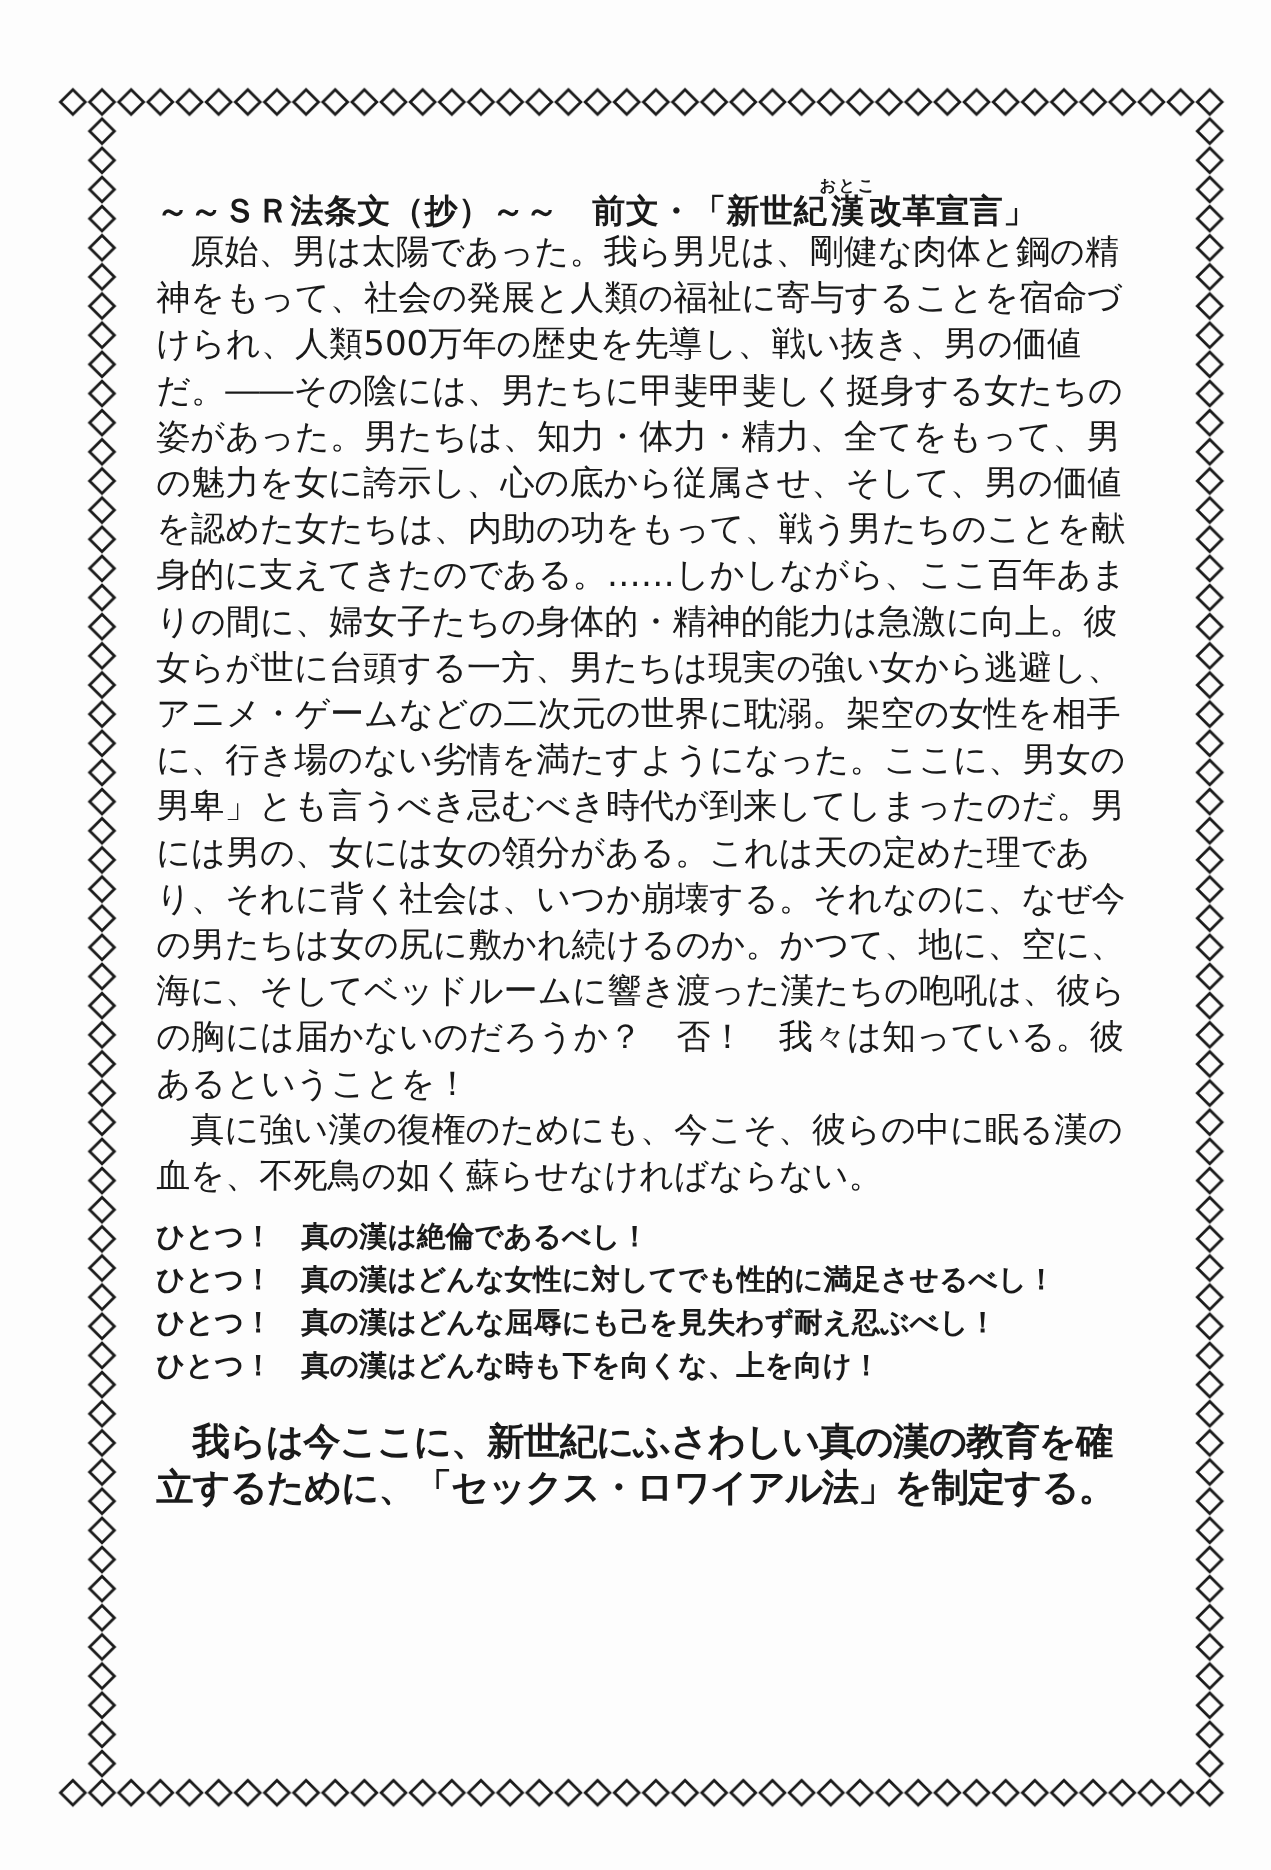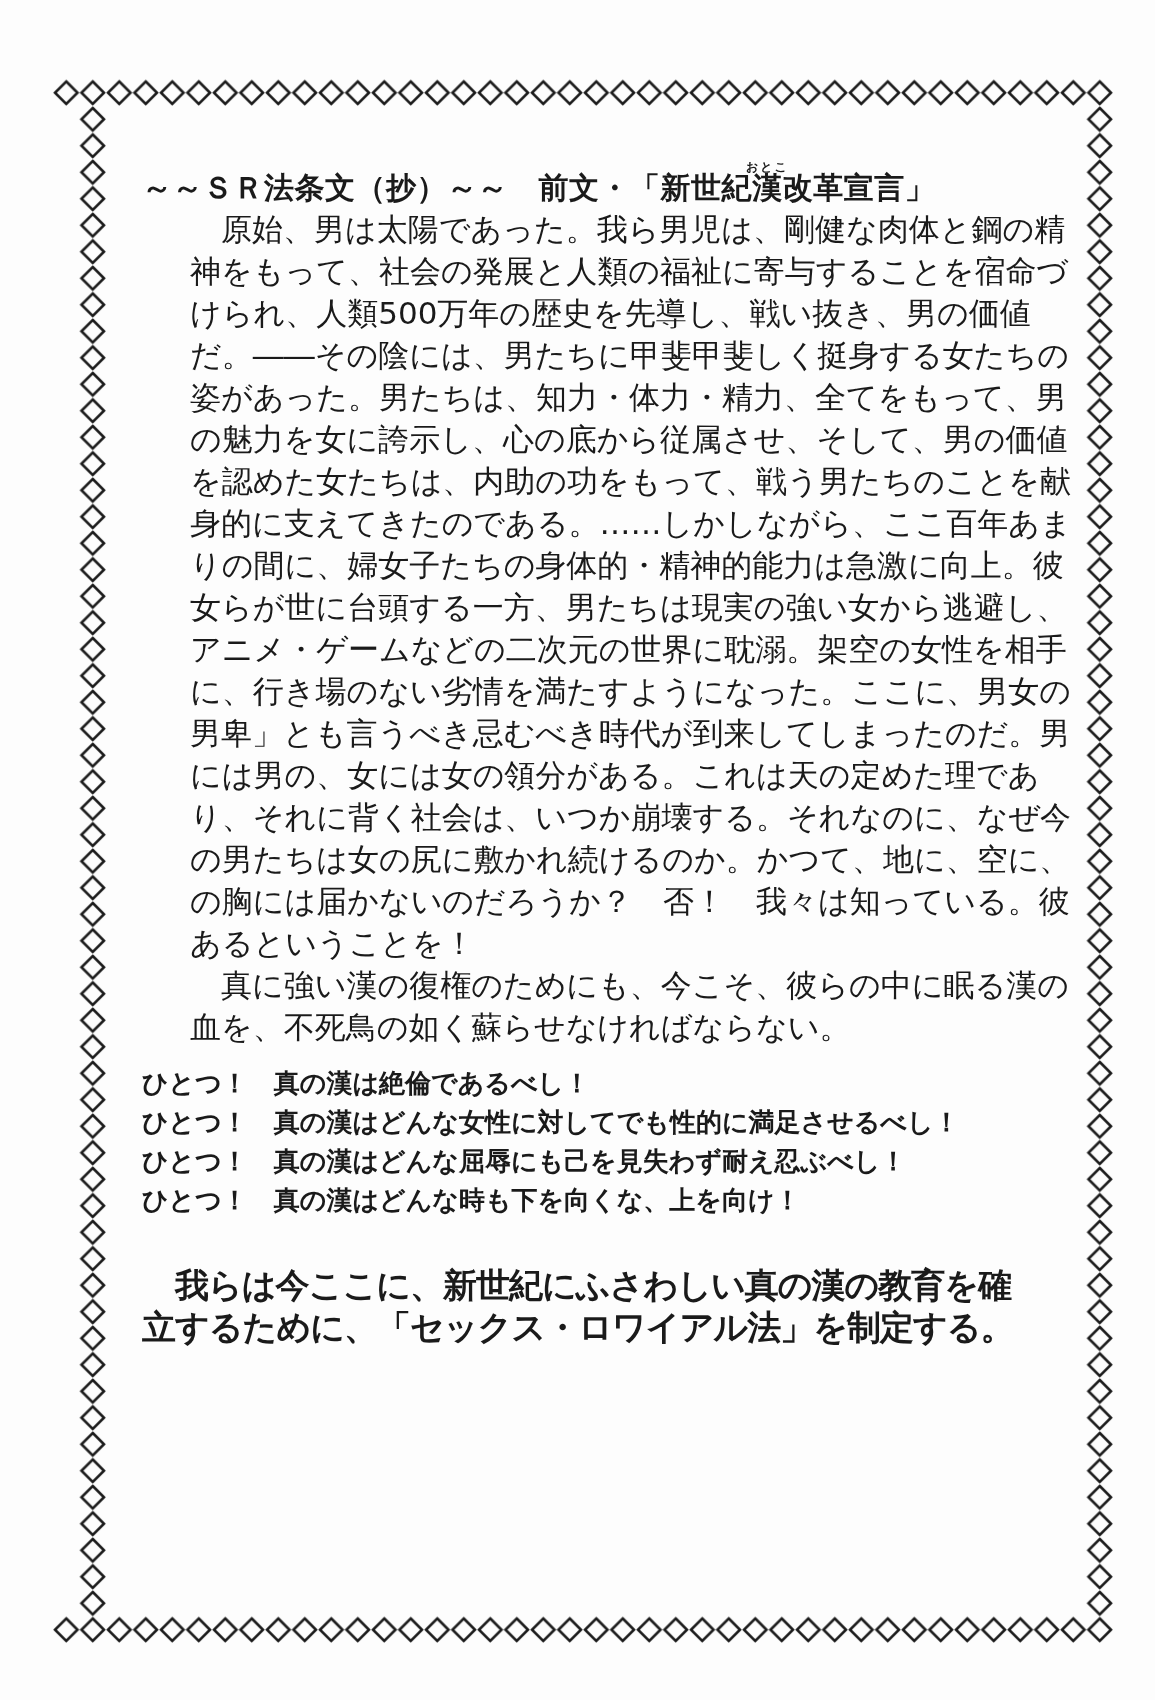--- a/index.html
+++ b/index.html
@@ -28,42 +28,42 @@
   .title {
     font-size: 30px;
     font-weight: bold;
     line-height: 66px;
     height: 66px;
     white-space: nowrap;
     letter-spacing: 0.5px;
     margin-bottom: 30px;
   }
   .title ruby rt {
-    font-size: 12px;
+    font-size: 15px;
     font-weight: bold;
     letter-spacing: 2px;
     text-align: left;
     margin-top: 48px;
   }
   .preamble {
     font-size: 31px;
     line-height: 42px;
     letter-spacing: 0px;
   }
-  .preamble .t-line { white-space: pre; height: 42px; margin-left: 48px; }
+  .preamble .t-line { white-space: pre; height: 42px; }
   .creed {
     margin-top: 16px;
     text-align: left;
     font-size: 26px;
     font-weight: bold;
     line-height: 39px;
   }
   .creed .t-line { white-space: pre; height: 39px; }
   .closing {
-    margin-top: 44px;
+    margin-top: 28px;
     font-family: "DejaVu Serif", "Liberation Serif", serif;
     font-size: 34px;
     font-weight: bold;
     line-height: 42px;
     letter-spacing: -1px;
   }
   .closing .t-line { white-space: pre; height: 42px; }
   .closing .centered .t-line { text-align: center; }
 </style>
 </head>
@@ -97,20 +97,21 @@
         <div class="t-line">を認めた女たちは、内助の功をもって、戦う男たちのことを献</div>
         <div class="t-line">身的に支えてきたのである。……しかしながら、ここ百年あま</div>
         <div class="t-line">りの間に、婦女子たちの身体的・精神的能力は急激に向上。彼</div>
         <div class="t-line">女らが世に台頭する一方、男たちは現実の強い女から逃避し、</div>
         <div class="t-line">アニメ・ゲームなどの二次元の世界に耽溺。架空の女性を相手</div>
         <div class="t-line">に、行き場のない劣情を満たすようになった。ここに、男女の</div>
         <div class="t-line">男卑」とも言うべき忌むべき時代が到来してしまったのだ。男</div>
         <div class="t-line">には男の、女には女の領分がある。これは天の定めた理であ</div>
         <div class="t-line">り、それに背く社会は、いつか崩壊する。それなのに、なぜ今</div>
         <div class="t-line">の男たちは女の尻に敷かれ続けるのか。かつて、地に、空に、</div>
+        <div class="t-line">海に、そしてベッドルームに響き渡った漢たちの咆吼は、彼ら</div>
         <div class="t-line">の胸には届かないのだろうか？　否！　我々は知っている。彼</div>
         <div class="t-line">あるということを！</div>
         <div class="t-line">　真に強い漢の復権のためにも、今こそ、彼らの中に眠る漢の</div>
         <div class="t-line">血を、不死鳥の如く蘇らせなければならない。</div>
       </div>
 
     <div class="creed">
         <div class="t-line">ひとつ！　真の漢は絶倫であるべし！</div>
         <div class="t-line">ひとつ！　真の漢はどんな女性に対してでも性的に満足させるべし！</div>
         <div class="t-line">ひとつ！　真の漢はどんな屈辱にも己を見失わず耐え忍ぶべし！</div>

